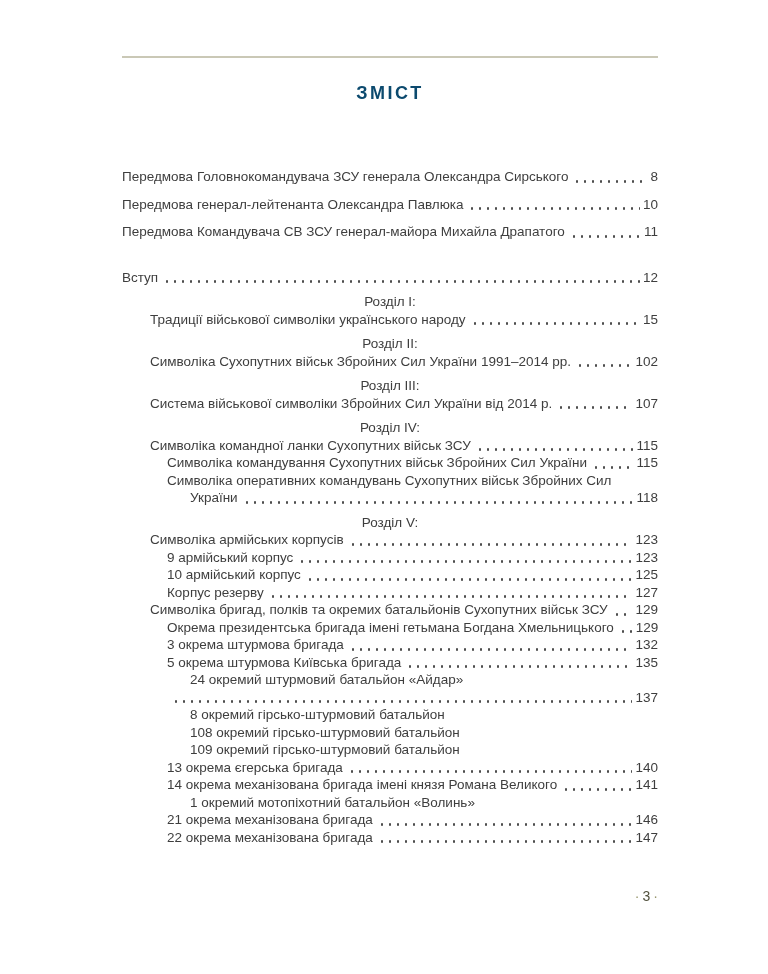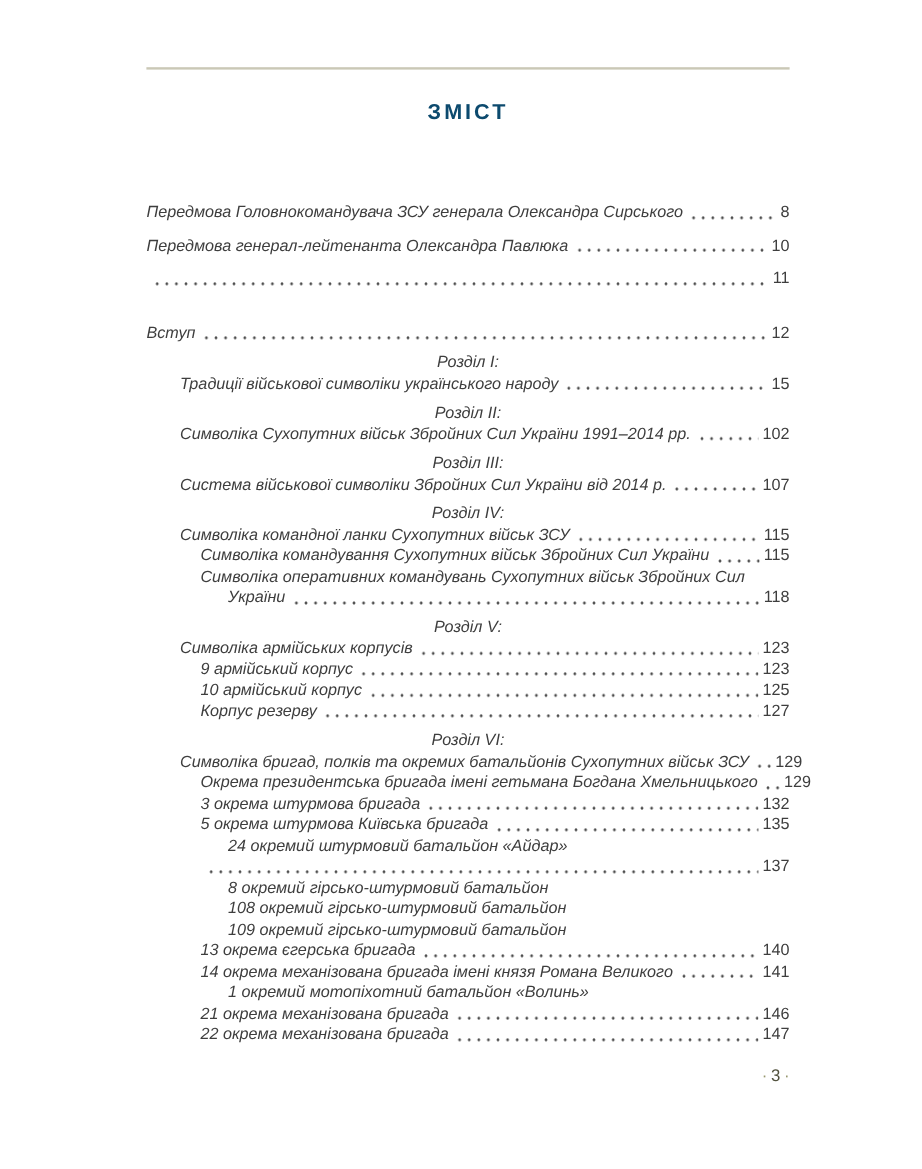--- a/index.html
+++ b/index.html
@@ -28,21 +28,21 @@
   .toc {
     position: absolute; left: 122px; top: 168px; width: 536px;
   }
   .row { display: flex; align-items: baseline; }
   .row.preface { margin-bottom: 10px; }
   .row.gap-xl { margin-top: 28px; }
   .row.heading { margin-top: 7px; justify-content: center; }
   .i1 { padding-left: 28px; }
   .i2 { padding-left: 45px; text-align: right; }
   .i3 { padding-left: 68px; }
-  .label { white-space: nowrap; font-style: italic; }
+  .label { white-space: nowrap; }
   .leader {
     flex: 1; min-width: 14px;
     align-self: stretch;
     margin: 0 3px 0 5px;
     background-image: radial-gradient(circle, #4d4d4d 1.05px, transparent 1.35px);
     background-size: 8px 3px;
     background-repeat: repeat-x;
     background-position: 0 11.5px;
   }
   .pagenum { white-space: nowrap; }
@@ -66,20 +66,21 @@
       <span class="label">Передмова Головнокомандувача ЗСУ генерала Олександра Сирського</span>
       <span class="leader"></span>
       <span class="pagenum">8</span>
     </div>
   <div class="row preface">
       <span class="label">Передмова генерал-лейтенанта Олександра Павлюка</span>
       <span class="leader"></span>
       <span class="pagenum">10</span>
     </div>
   <div class="row preface">
+      <span class="label">Передмова Командувача СВ ЗСУ генерал-майора Михайла Драпатого</span>
       <span class="leader"></span>
       <span class="pagenum">11</span>
     </div>
 
   <div class="row gap-xl">
       <span class="label">Вступ</span>
       <span class="leader"></span>
       <span class="pagenum">12</span>
     </div>
 
@@ -149,23 +150,20 @@
       <span class="label">10 армійський корпус</span>
       <span class="leader"></span>
       <span class="pagenum">125</span>
     </div>
   <div class="row i2">
       <span class="label">Корпус резерву</span>
       <span class="leader"></span>
       <span class="pagenum">127</span>
     </div>
 
-  <div class="row heading">
-      <span class="label">Розділ VI:</span>
-    </div>
   <div class="row i1">
       <span class="label">Символіка бригад, полків та окремих батальйонів Сухопутних військ ЗСУ</span>
       <span class="leader"></span>
       <span class="pagenum">129</span>
     </div>
   <div class="row i2">
       <span class="label">Окрема президентська бригада імені гетьмана Богдана Хмельницького</span>
       <span class="leader"></span>
       <span class="pagenum">129</span>
     </div>

